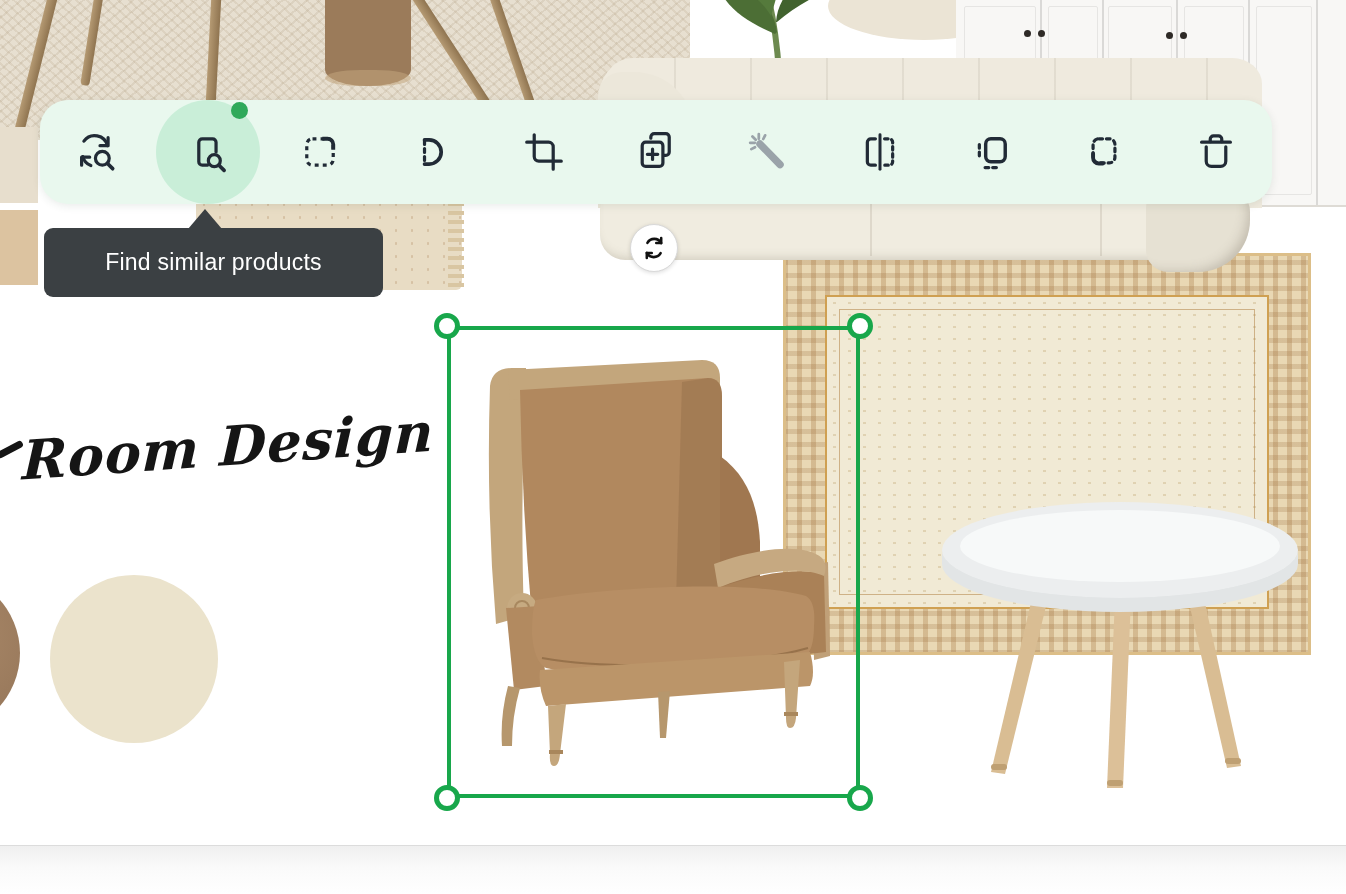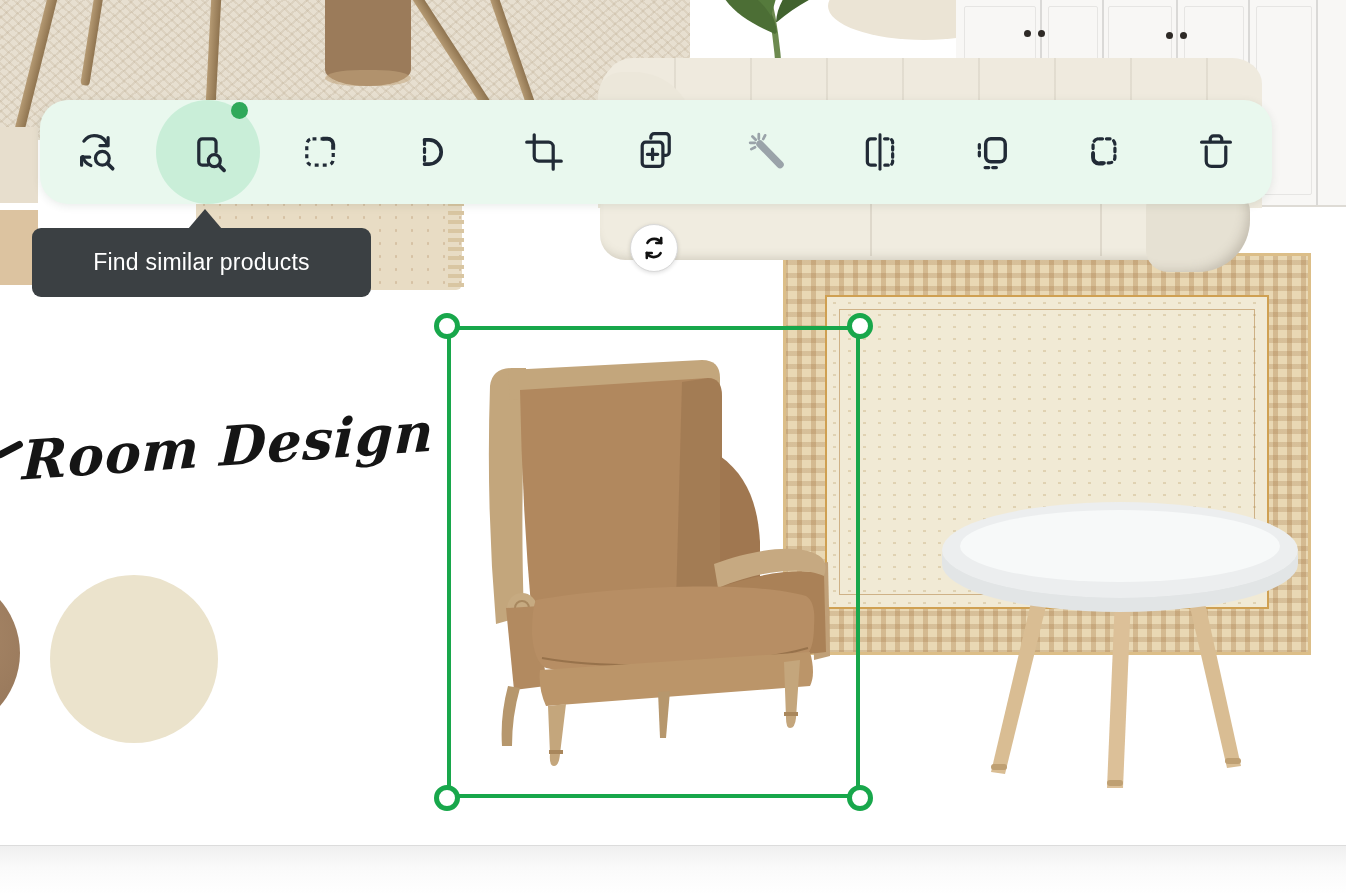--- a/index.html
+++ b/index.html
@@ -94,21 +94,21 @@
     padding:0 22px;box-sizing:border-box;gap:44px;}
   .tb-btn{position:relative;width:68px;height:68px;display:flex;align-items:center;justify-content:center;
     flex:0 0 68px;}
   .tb-btn.active::before{content:"";position:absolute;left:50%;top:50%;transform:translate(-50%,-50%);
     width:104px;height:104px;border-radius:50%;background:#c9eed8;}
   .tb-btn svg{position:relative;}
   .badge-dot{position:absolute;right:-6px;top:-16px;width:17px;height:17px;border-radius:50%;
     background:#2fa95a;}
 
   
-  .tooltip{left:32px;top:228px;width:339px;height:69px;background:#3b4043;border-radius:9px;
+  .tooltip{left:44px;top:228px;width:339px;height:69px;background:#3b4043;border-radius:9px;
     color:#fff;display:flex;align-items:center;justify-content:center;font-size:23px;
     letter-spacing:.2px;}
   .tooltip-arrow{left:188px;top:209px;width:0;height:0;border-left:17px solid transparent;
     border-right:17px solid transparent;border-bottom:20px solid #3b4043;}
 
   .bottom-strip{left:0;top:845px;width:1346px;height:49px;border-top:1px solid #dcdcdc;
     background:linear-gradient(180deg,#efefef,#fafafa 45%,#ffffff);}
 </style>
 </head>
 <body>

